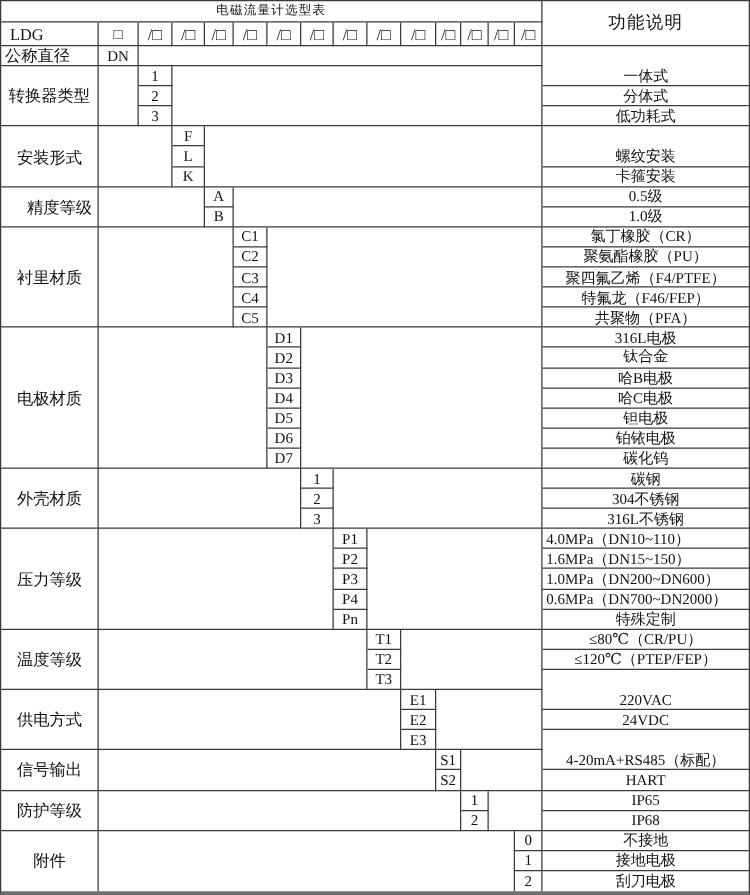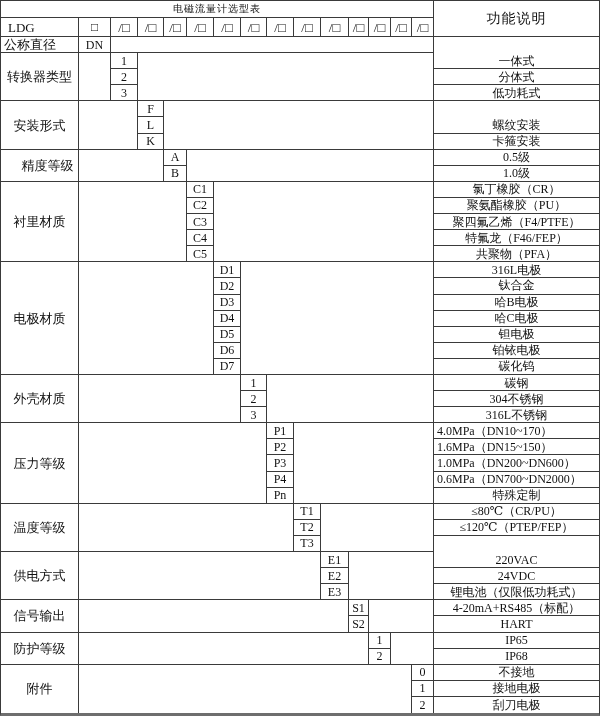--- a/index.html
+++ b/index.html
@@ -117,21 +117,21 @@
     <div class="cell code" style="grid-area: 24 / 8 / 25 / 9;">1</div>
     <div class="cell desc edge-r" style="grid-area: 24 / 16 / 25 / 17;">碳钢</div>
     <div class="cell code" style="grid-area: 25 / 8 / 26 / 9;">2</div>
     <div class="cell desc edge-r" style="grid-area: 25 / 16 / 26 / 17;">304不锈钢</div>
     <div class="cell code" style="grid-area: 26 / 8 / 27 / 9;">3</div>
     <div class="cell desc edge-r" style="grid-area: 26 / 16 / 27 / 17;">316L不锈钢</div>
     <div class="cell" style="grid-area: 24 / 9 / 27 / 16;"></div>
     <div class="cell label" style="grid-area: 27 / 1 / 32 / 2;">压力等级</div>
     <div class="cell" style="grid-area: 27 / 2 / 32 / 9;"></div>
     <div class="cell code" style="grid-area: 27 / 9 / 28 / 10;">P1</div>
-    <div class="cell desc left edge-r" style="grid-area: 27 / 16 / 28 / 17;">4.0MPa（DN10~170）</div>
+    <div class="cell desc left edge-r" style="grid-area: 27 / 16 / 28 / 17;">4.0MPa（DN10~110）</div>
     <div class="cell code" style="grid-area: 28 / 9 / 29 / 10;">P2</div>
     <div class="cell desc left edge-r" style="grid-area: 28 / 16 / 29 / 17;">1.6MPa（DN15~150）</div>
     <div class="cell code" style="grid-area: 29 / 9 / 30 / 10;">P3</div>
     <div class="cell desc left edge-r" style="grid-area: 29 / 16 / 30 / 17;">1.0MPa（DN200~DN600）</div>
     <div class="cell code" style="grid-area: 30 / 9 / 31 / 10;">P4</div>
     <div class="cell desc left edge-r" style="grid-area: 30 / 16 / 31 / 17;">0.6MPa（DN700~DN2000）</div>
     <div class="cell code" style="grid-area: 31 / 9 / 32 / 10;">Pn</div>
     <div class="cell desc edge-r" style="grid-area: 31 / 16 / 32 / 17;">特殊定制</div>
     <div class="cell" style="grid-area: 27 / 10 / 32 / 16;"></div>
     <div class="cell label" style="grid-area: 32 / 1 / 35 / 2;">温度等级</div>
@@ -142,21 +142,20 @@
     <div class="cell desc edge-r" style="grid-area: 33 / 16 / 34 / 17;">≤120℃（PTEP/FEP）</div>
     <div class="cell code" style="grid-area: 34 / 10 / 35 / 11;">T3</div>
     <div class="cell" style="grid-area: 32 / 11 / 35 / 16;"></div>
     <div class="cell label" style="grid-area: 35 / 1 / 38 / 2;">供电方式</div>
     <div class="cell" style="grid-area: 35 / 2 / 38 / 11;"></div>
     <div class="cell code" style="grid-area: 35 / 11 / 36 / 12;">E1</div>
     <div class="cell desc edge-r" style="grid-area: 35 / 16 / 36 / 17;">220VAC</div>
     <div class="cell code" style="grid-area: 36 / 11 / 37 / 12;">E2</div>
     <div class="cell desc edge-r" style="grid-area: 36 / 16 / 37 / 17;">24VDC</div>
     <div class="cell code" style="grid-area: 37 / 11 / 38 / 12;">E3</div>
-    <div class="cell desc edge-r" style="grid-area: 37 / 16 / 38 / 17;">锂电池（仅限低功耗式）</div>
     <div class="cell" style="grid-area: 35 / 12 / 38 / 16;"></div>
     <div class="cell label" style="grid-area: 38 / 1 / 40 / 2;">信号输出</div>
     <div class="cell" style="grid-area: 38 / 2 / 40 / 12;"></div>
     <div class="cell code" style="grid-area: 38 / 12 / 39 / 13;">S1</div>
     <div class="cell desc edge-r" style="grid-area: 38 / 16 / 39 / 17;">4-20mA+RS485（标配）</div>
     <div class="cell code" style="grid-area: 39 / 12 / 40 / 13;">S2</div>
     <div class="cell desc edge-r" style="grid-area: 39 / 16 / 40 / 17;">HART</div>
     <div class="cell" style="grid-area: 38 / 13 / 40 / 16;"></div>
     <div class="cell label" style="grid-area: 40 / 1 / 42 / 2;">防护等级</div>
     <div class="cell" style="grid-area: 40 / 2 / 42 / 13;"></div>

